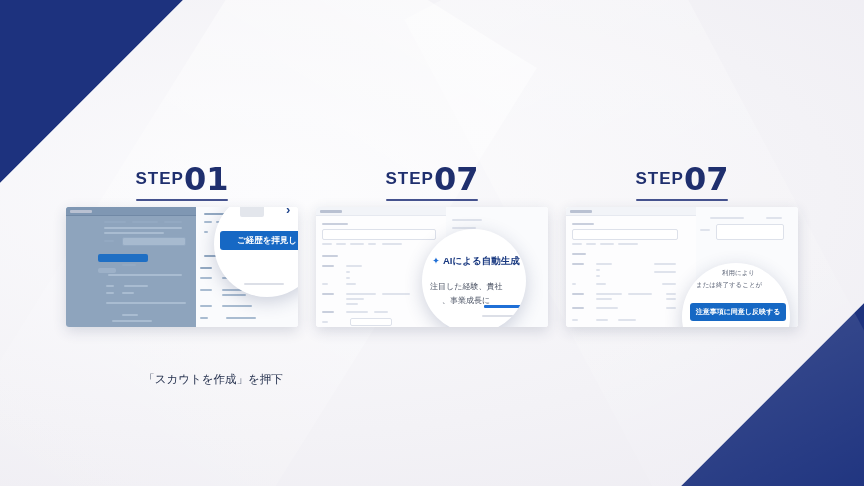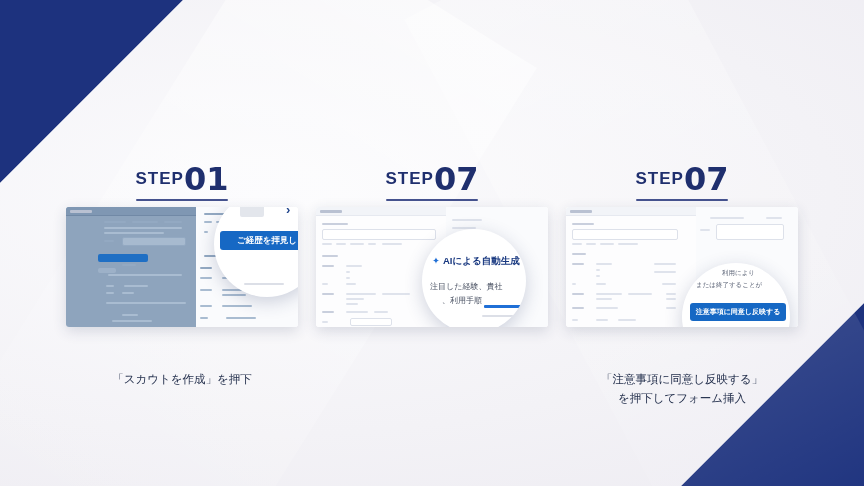--- a/index.html
+++ b/index.html
@@ -134,21 +134,21 @@
   }
   .mag-ai .spark{color:#1f6fd6;margin-right:3px;}
   .mag-txt{
     position:absolute;color:#4a5263;white-space:nowrap;
   }
   .mag-underline{position:absolute;height:3px;background:#1f6fd6;border-radius:1px;}
   .mag-sub{position:absolute;color:#5a6275;white-space:nowrap;}
 
   .caption{
     position:absolute;top:370px;width:100%;left:0;
-    display:flex;justify-content:space-between;padding:0 66px;
+    display:flex;justify-content:space-between;padding:0 97px;
     box-sizing:border-box;
     gap:32px;
   }
   .cap{
     width:232px;text-align:center;color:#24304d;font-size:11.5px;
     line-height:1.65;
   }
 </style>
 </head>
 <body>
@@ -270,21 +270,21 @@
           <div class="ln" style="left:6px;top:20px;width:24px;"></div>
           <div class="ln" style="left:6px;top:100px;width:20px;"></div>
           <div class="ln" style="left:6px;top:108px;width:14px;"></div>
         </div>
 
         <div class="mag mag-2">
           <div class="mag-ai" style="left:10px;top:26px;font-size:9.5px;">
             <span class="spark">✦</span><span>AIによる自動生成</span>
           </div>
           <div class="mag-txt" style="left:8px;top:52px;font-size:8px;">注目した経験、貴社</div>
-          <div class="mag-txt" style="left:20px;top:66px;font-size:8px;">、利用手順</div>
+          <div class="mag-txt" style="left:20px;top:66px;font-size:8px;">、事業成長に</div>
           <div class="mag-underline" style="left:62px;top:76px;width:38px;"></div>
           <div class="mag-line" style="left:60px;top:86px;width:34px;"></div>
         </div>
       </div>
     </div>
 
     <div class="step">
       <div class="step-head">
         <div class="step-label-wrap">
           <span class="step-word">STEP</span><span class="step-num">07</span>
@@ -343,19 +343,15 @@
         </div>
       </div>
     </div>
 
   </div>
 
   <div class="caption">
     <div class="cap">
       <div>「スカウトを作成」を押下</div>
     </div>
-    <div class="cap">
-      <div>「注意事項に同意し反映する」</div>
-      <div>を押下してフォーム挿入</div>
-    </div>
   </div>
 
 </div>
 
 </body></html>

